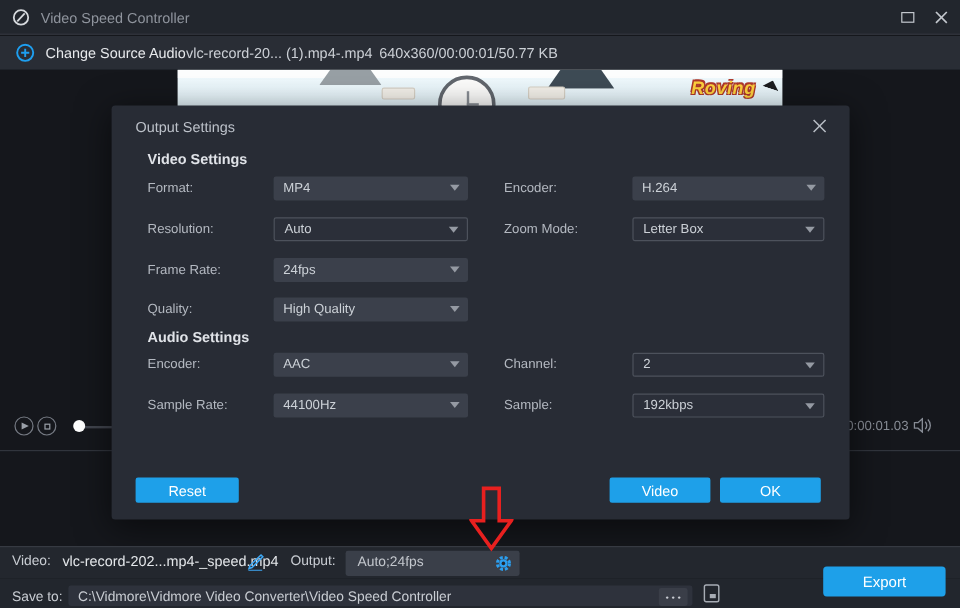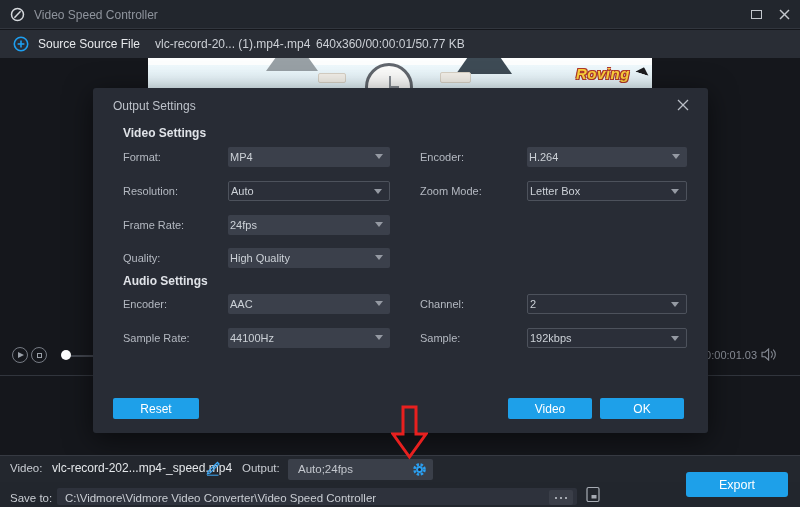--- a/index.html
+++ b/index.html
@@ -55,21 +55,21 @@
   .stage-divider { position:absolute; left:0; top:317px; width:800px; height:1px; background:#31353d; }
   
   .dialog { position:absolute; left:93px; top:88px; width:615px; height:345px;
     background:#282c35; border-radius:3px; box-shadow:0 6px 28px rgba(0,0,0,0.55); z-index:10; }
   .dlg-title { position:absolute; left:20px; top:11px; font-size:12px; color:#bdc2ca; }
   .dlg-close { position:absolute; right:16px; top:8px; width:18px; height:18px; display:flex;
     align-items:center; justify-content:center; }
   .section-label { position:absolute; font-size:12px; font-weight:bold; color:#e0e3e8; }
   .flabel { position:absolute; font-size:11px; color:#b4b9c1; }
   .dd { position:absolute; height:20px; background:#3b404b; border-radius:2px;
-    display:flex; align-items:center; padding:0 2px; font-size:11px; color:#ccd1d7; cursor:default; }
+    display:flex; align-items:center; padding:0 8px; font-size:11px; color:#ccd1d7; cursor:default; }
   .dd.dark { background:#2b2f39; border:1px solid #4d525c; }
   .dd .caret { position:absolute; right:7px; top:7px; width:0; height:0;
     border-left:4px solid transparent; border-right:4px solid transparent; border-top:5px solid #959aa3; }
   .dd-l { left:135px; width:162px; }
   .dd-r { left:434px; width:160px; }
   .btn-blue { position:absolute; background:#1ea0e9; border-radius:2px; color:#ffffff;
     display:flex; align-items:center; justify-content:center; font-size:12px; cursor:default; }
   
   .bottombar { position:absolute; left:0; top:455px; width:800px; height:27px;
     background:#23272e; border-top:1px solid #363a42; z-index:20; }
@@ -118,21 +118,21 @@
     </div>
   </div>
 
   <div class="toolbar">
     <div style="position:absolute;left:13px;top:5px;width:160px;height:20px">
       <svg style="position:absolute;left:0;top:1px" width="16" height="16" viewBox="0 0 16 16">
         <circle cx="8" cy="8" r="6.7" fill="none" stroke="#1e9ff0" stroke-width="1.6"></circle>
         <line x1="8" y1="4.6" x2="8" y2="11.4" stroke="#1e9ff0" stroke-width="1.6"></line>
         <line x1="4.6" y1="8" x2="11.4" y2="8" stroke="#1e9ff0" stroke-width="1.6"></line>
       </svg>
-      <span class="chg-src-label" style="left:25px;top:2px;position:absolute;white-space:nowrap">Source Source File</span>
+      <span class="chg-src-label" style="left:25px;top:2px;position:absolute;white-space:nowrap">Change Source Audio</span>
     </div>
     <span class="tb-filename">vlc-record-20... (1).mp4-.mp4</span>
     <span class="tb-fileinfo">640x360/00:00:01/50.77 KB</span>
   </div>
 
   <div class="stage">
     <div class="thumb">
       <div class="thumb-topband"></div>
       <div class="lamp1"></div>
       <div class="lamp2"></div>

